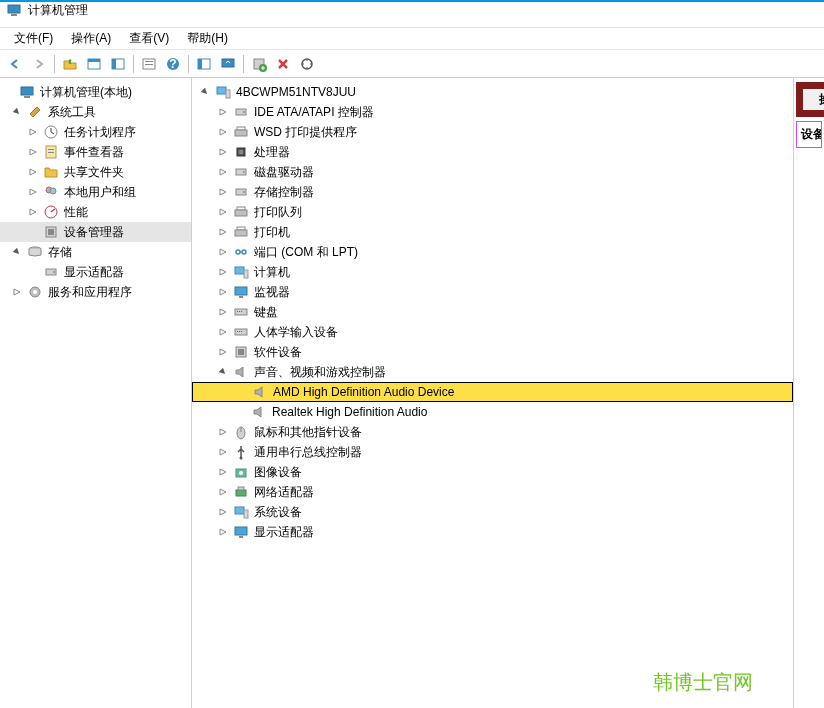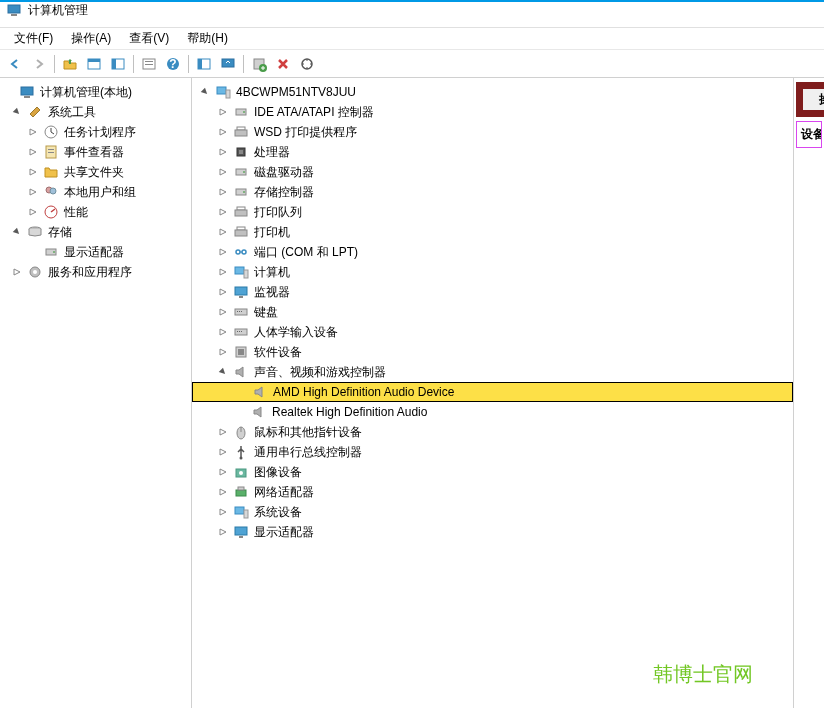--- a/index.html
+++ b/index.html
@@ -27,21 +27,21 @@
 .tree-node { white-space: nowrap; }
 .tree-row { display: flex; align-items: center; height: 20px; padding-right: 6px; cursor: default; }
 .tree-row.selected { background: #fde047; border: 1px solid #000000; height: 20px; }
 .tree-row.left-selected { background: #e5e5e5; }
 .tree-children { list-style: none; }
 .expander { width: 14px; height: 14px; display: inline-flex; align-items: center; justify-content: center; color: #646464; cursor: pointer; flex-shrink: 0; }
 .expander.none { visibility: hidden; }
 .node-icon { width: 16px; height: 16px; margin: 0 3px; flex-shrink: 0; display: inline-flex; align-items: center; justify-content: center; }
 .node-label { padding: 0 2px; }
 
-.watermark { position: absolute; right: 40px; bottom: 20px; pointer-events: none; }
+.watermark { position: absolute; right: 40px; bottom: 12px; pointer-events: none; }
 .watermark .w1 { color: #72c724; font-size: 20px; }
 .watermark .w2 { color: #72c724; font-size: 18px; }
 
 svg { display: block; }
 </style>
 </head>
 <body>
 
 <svg width="0" height="0" style="position:absolute">
 <defs>
@@ -364,20 +364,31 @@
                       <svg width="10" height="10">
                         <path d="M2 2 L8 5 L2 8 Z" fill="none" stroke="#888"></path>
                       </svg>
                     </span>
                     <span class="node-icon">
                       <svg width="16" height="16">
                         <use href="#i-perf"></use>
                       </svg>
                     </span>
                     <span class="node-label">性能</span>
+                  </div>
+                </li>
+              <li>
+                  <div class="tree-row left-selected" style="padding-left:26px">
+                    <span class="expander none"></span>
+                    <span class="node-icon">
+                      <svg width="16" height="16">
+                        <use href="#i-device"></use>
+                      </svg>
+                    </span>
+                    <span class="node-label">设备管理器</span>
                   </div>
                 </li>
             </ul>
           </li>
           <li class="tree-node">
             <div class="tree-row" style="padding-left:10px">
               <span class="expander">
                   <svg width="10" height="10">
                     <path d="M2 2 L8 5 L2 8 Z" fill="#595959" transform="rotate(45 5 5)"></path>
                   </svg>

